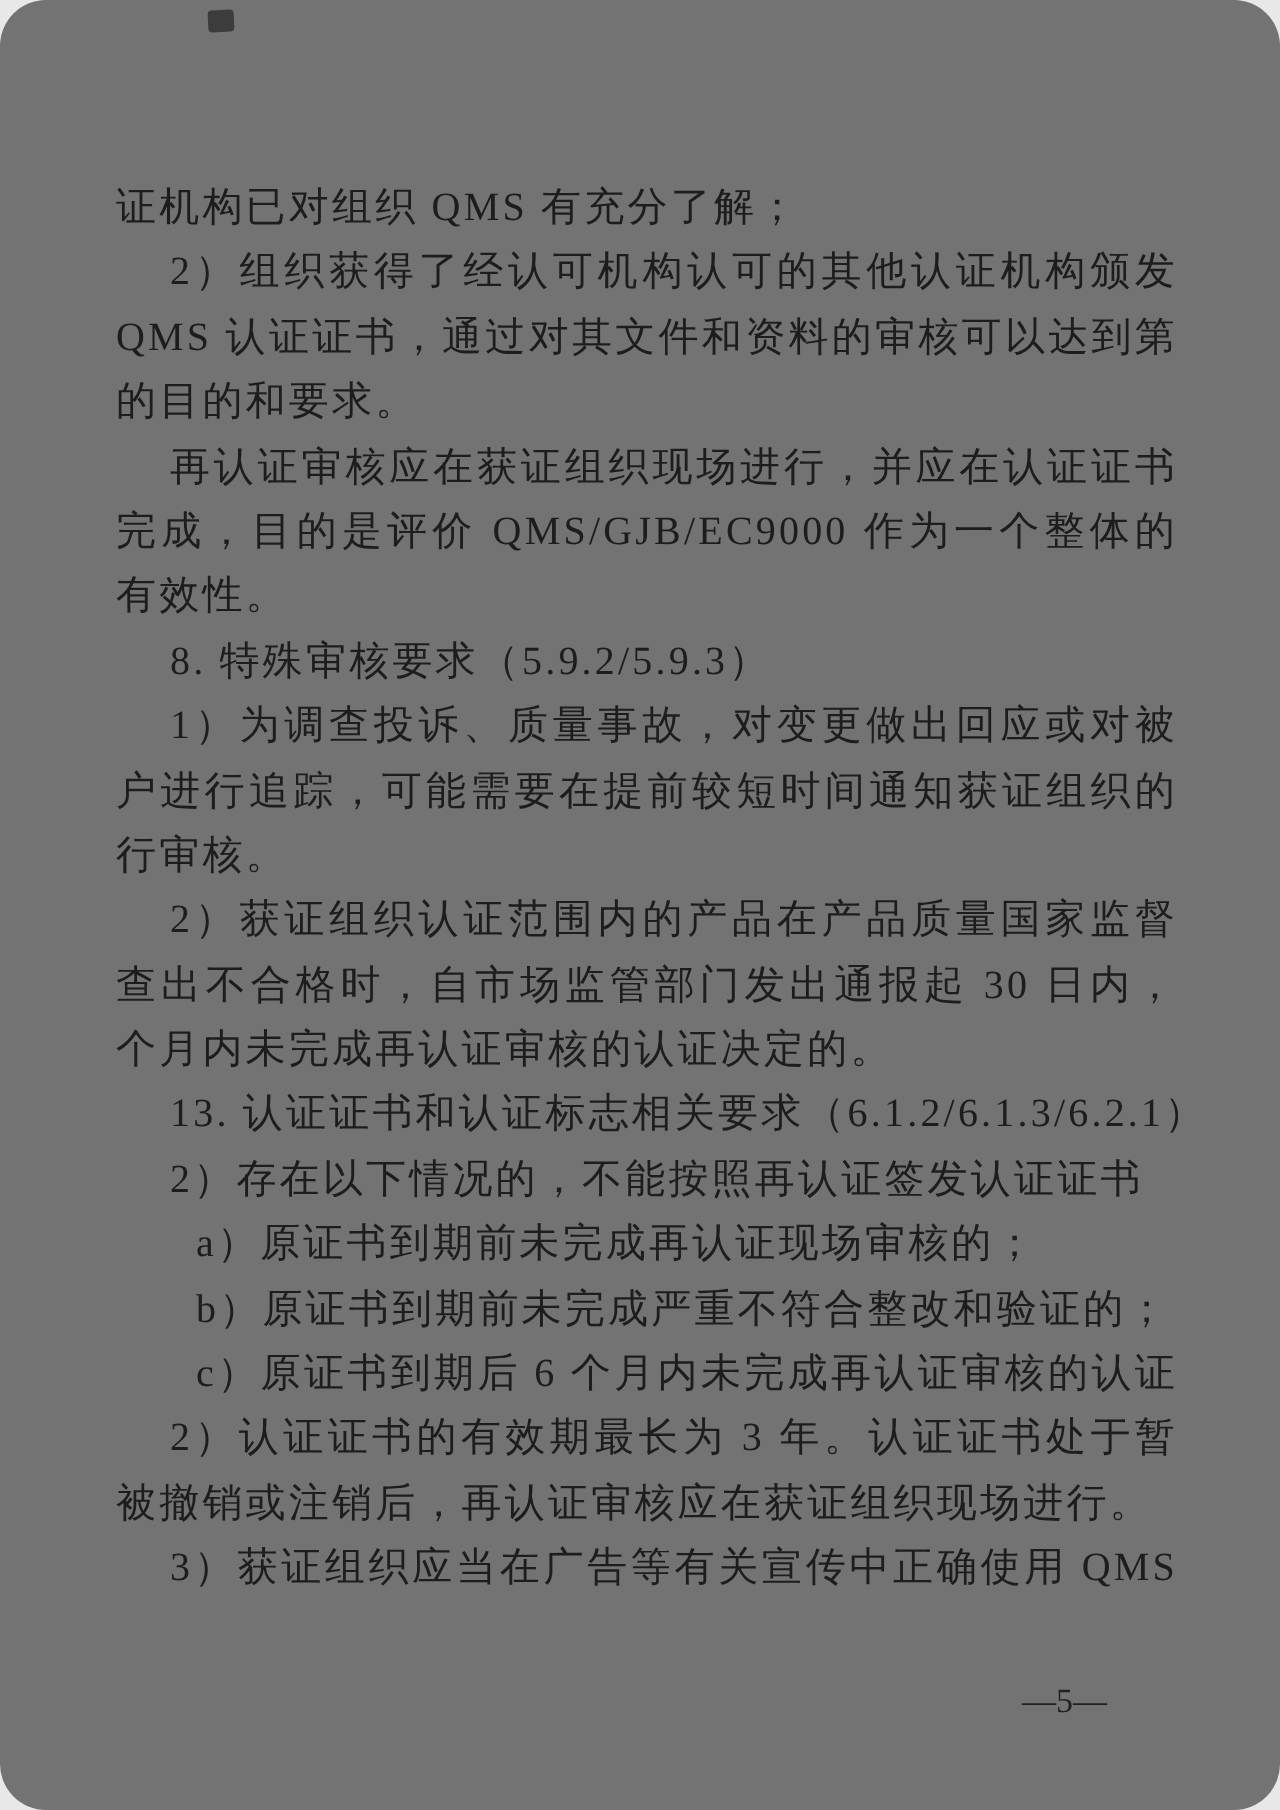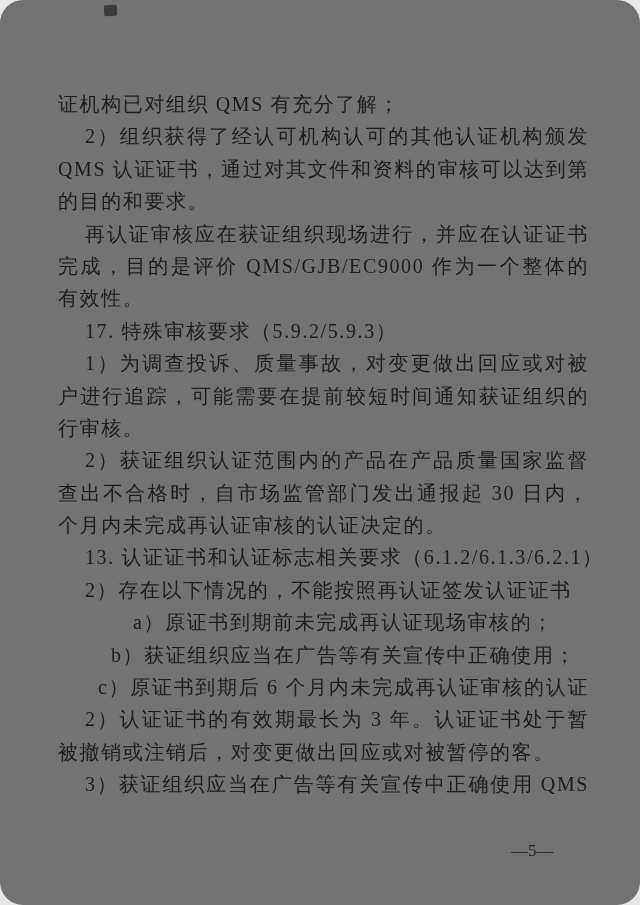--- a/index.html
+++ b/index.html
@@ -32,21 +32,21 @@
     overflow: hidden;
     text-rendering: optimizeLegibility;
   }
   .line.just {
     white-space: normal;
     text-align: justify;
     text-align-last: justify;
   }
   .ind-0 { padding-left: 0; }
   .ind-1 { padding-left: 27px; }
-  .ind-2 { padding-left: 40px; text-align: center; }
+  .ind-2 { padding-left: 40px; }
   .pagenum {
     position: absolute;
     left: 511px;
     top: 841px;
     font-size: 17px;
     letter-spacing: 0px;
     color: #222222;
   }
   .artifact {
     position: absolute;
@@ -65,30 +65,30 @@
 <div class="page">
   <div class="artifact"></div>
   <div class="textblock" id="lines">
       <div class="line ind-0">证机构已对组织 QMS 有充分了解；</div>
       <div class="line ind-1 just">2）组织获得了经认可机构认可的其他认证机构颁发的有效的</div>
       <div class="line ind-0 just">QMS 认证证书，通过对其文件和资料的审核可以达到第一阶段审核</div>
       <div class="line ind-0">的目的和要求。</div>
       <div class="line ind-1 just">再认证审核应在获证组织现场进行，并应在认证证书到期前</div>
       <div class="line ind-0 just">完成，目的是评价 QMS/GJB/EC9000 作为一个整体的持续符合性和</div>
       <div class="line ind-0">有效性。</div>
-      <div class="line ind-1">17. 特殊审核要求（5.9.2/5.9.3）</div>
+      <div class="line ind-1">8. 特殊审核要求（5.9.2/5.9.3）</div>
       <div class="line ind-1 just">1）为调查投诉、质量事故，对变更做出回应或对被暂停的客</div>
       <div class="line ind-0 just">户进行追踪，可能需要在提前较短时间通知获证组织的情况下进</div>
       <div class="line ind-0">行审核。</div>
       <div class="line ind-1 just">2）获证组织认证范围内的产品在产品质量国家监督抽查中被</div>
       <div class="line ind-0 just">查出不合格时，自市场监管部门发出通报起 30 日内，认证机构应</div>
       <div class="line ind-0">个月内未完成再认证审核的认证决定的。</div>
       <div class="line ind-1">13. 认证证书和认证标志相关要求（6.1.2/6.1.3/6.2.1）</div>
       <div class="line ind-1">2）存在以下情况的，不能按照再认证签发认证证书</div>
       <div class="line ind-2">a）原证书到期前未完成再认证现场审核的；</div>
-      <div class="line ind-2">b）获证组织应当在广告等有关宣传中正确使用；</div>
+      <div class="line ind-2">b）原证书到期前未完成严重不符合整改和验证的；</div>
       <div class="line ind-2 just">c）原证书到期后 6 个月内未完成再认证审核的认证决定的。</div>
       <div class="line ind-1 just">2）认证证书的有效期最长为 3 年。认证证书处于暂停期间、</div>
-      <div class="line ind-0">被撤销或注销后，对变更做出回应或对被暂停的客。</div>
+      <div class="line ind-0">被撤销或注销后，再认证审核应在获证组织现场进行。</div>
       <div class="line ind-1 just">3）获证组织应当在广告等有关宣传中正确使用 QMS 认证标志，</div>
     </div>
   <div class="pagenum">—5—</div>
 </div>
 
 </body></html>

